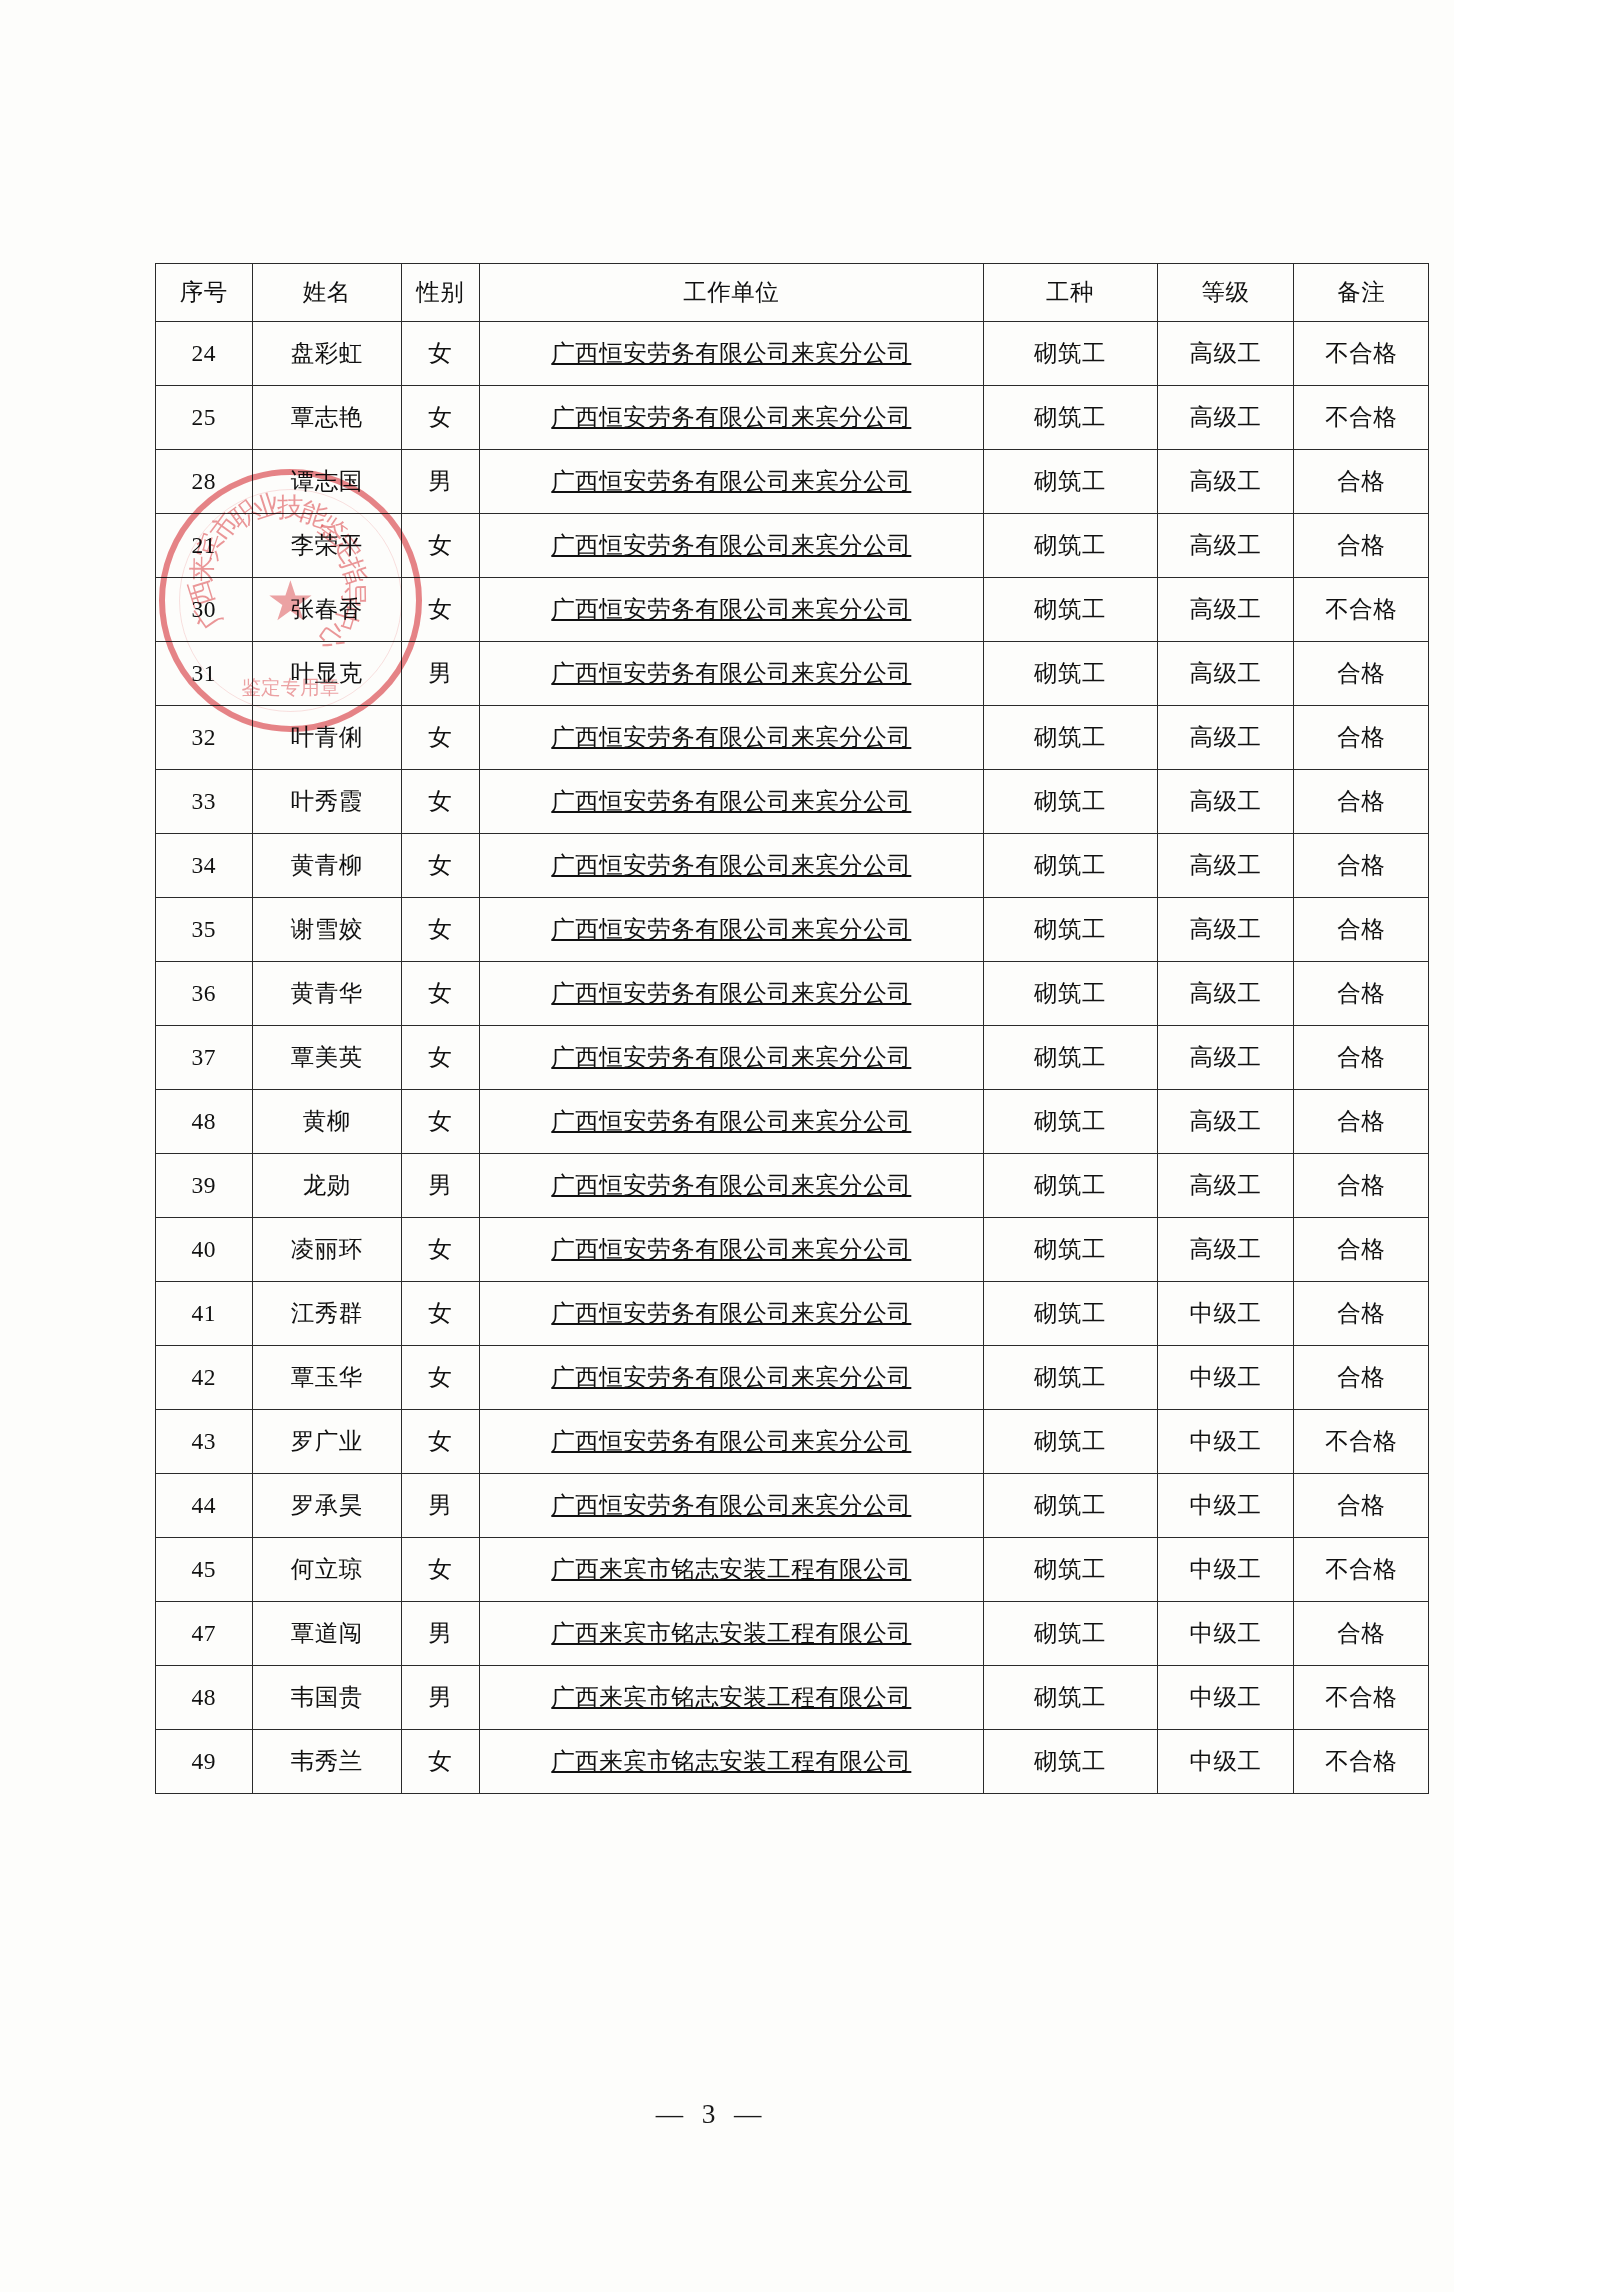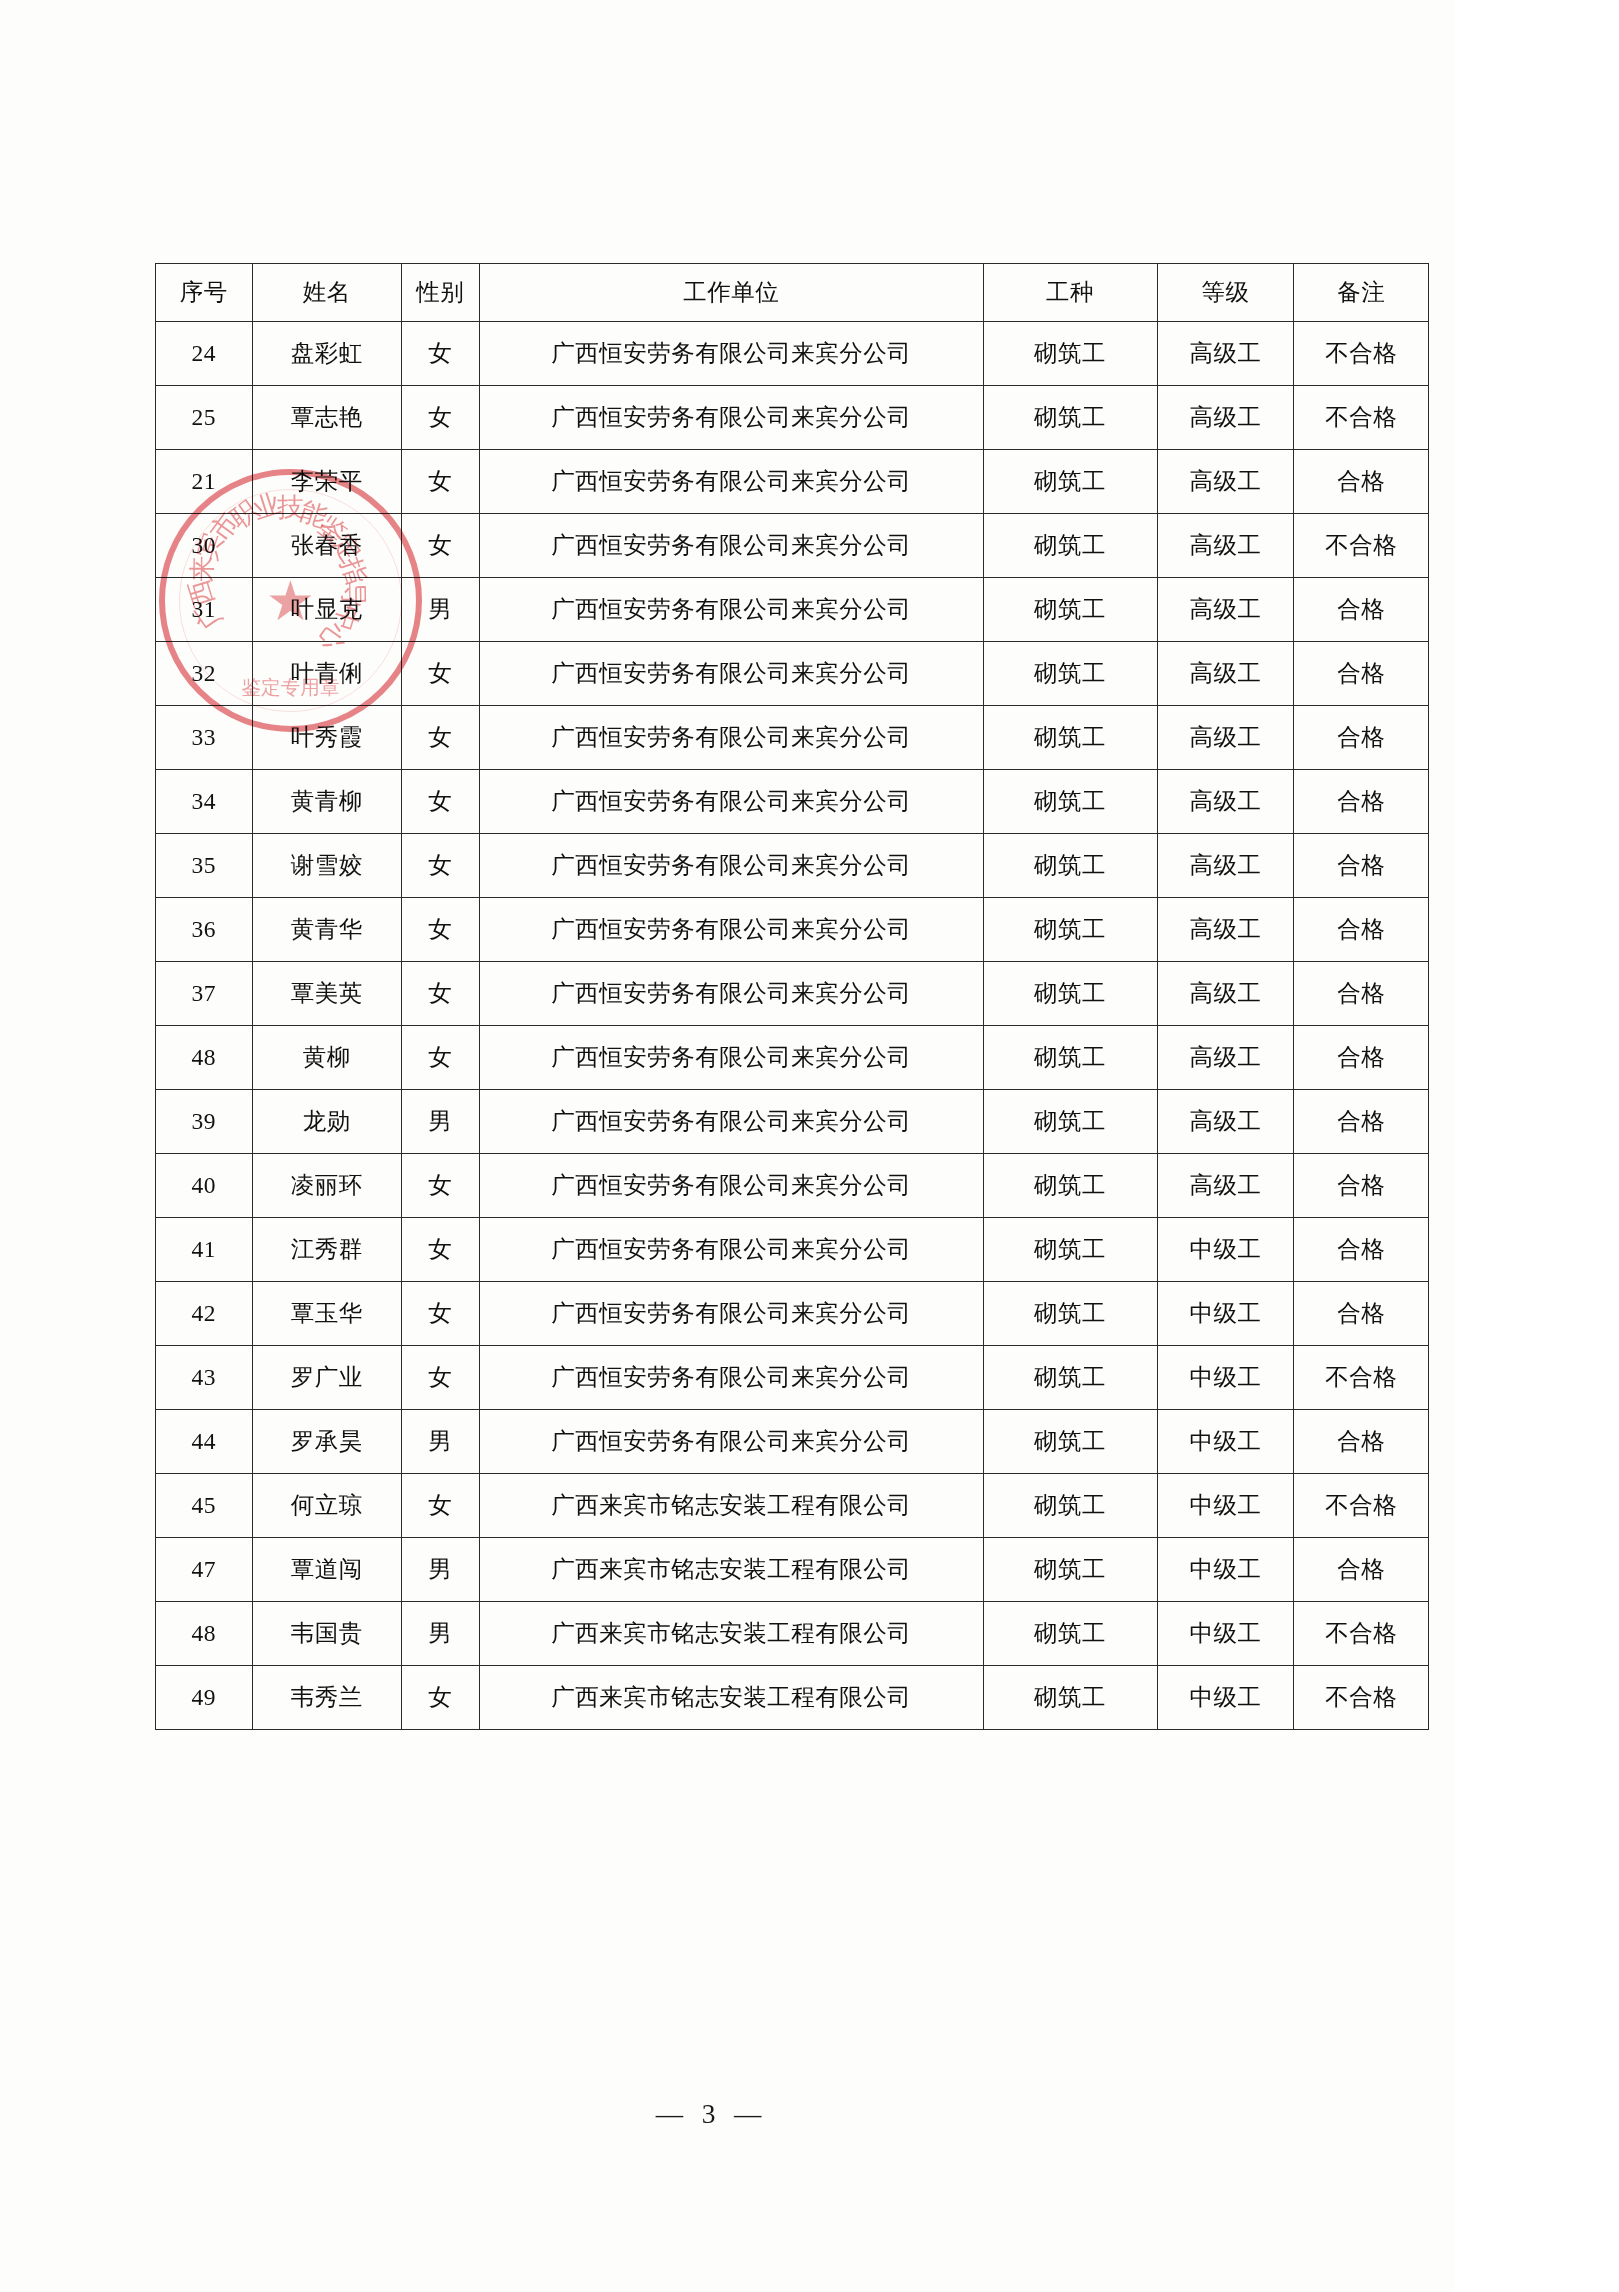--- a/index.html
+++ b/index.html
@@ -51,21 +51,21 @@
     font-size: 23.5px;
   }
   col.c-seq   { width: 94px; }
   col.c-name  { width: 145px; }
   col.c-sex   { width: 76px; }
   col.c-unit  { width: 490px; }
   col.c-job   { width: 169px; }
   col.c-level { width: 133px; }
   col.c-note  { width: 131px; }
 
-  .cell-unit { font-size: 23.5px; }
+  .cell-unit { font-size: 23.5px; text-decoration: underline; }
   .cell-seq  { font-size: 22.5px; }
 
   
   .seal {
     position: absolute;
     left: 159px;
     top: 469px;
     width: 263px;
     height: 263px;
     border-radius: 50%;
@@ -170,20 +170,29 @@
           <tr>
             <td class="cell-seq">25</td>
             <td class="cell-name">覃志艳</td>
             <td class="cell-sex">女</td>
             <td class="cell-unit">广西恒安劳务有限公司来宾分公司</td>
             <td class="cell-job">砌筑工</td>
             <td class="cell-level">高级工</td>
             <td class="cell-note">不合格</td>
           </tr>
           <tr>
+            <td class="cell-seq">28</td>
+            <td class="cell-name">谭志国</td>
+            <td class="cell-sex">男</td>
+            <td class="cell-unit">广西恒安劳务有限公司来宾分公司</td>
+            <td class="cell-job">砌筑工</td>
+            <td class="cell-level">高级工</td>
+            <td class="cell-note">合格</td>
+          </tr>
+          <tr>
             <td class="cell-seq">21</td>
             <td class="cell-name">李荣平</td>
             <td class="cell-sex">女</td>
             <td class="cell-unit">广西恒安劳务有限公司来宾分公司</td>
             <td class="cell-job">砌筑工</td>
             <td class="cell-level">高级工</td>
             <td class="cell-note">合格</td>
           </tr>
           <tr>
             <td class="cell-seq">30</td>

